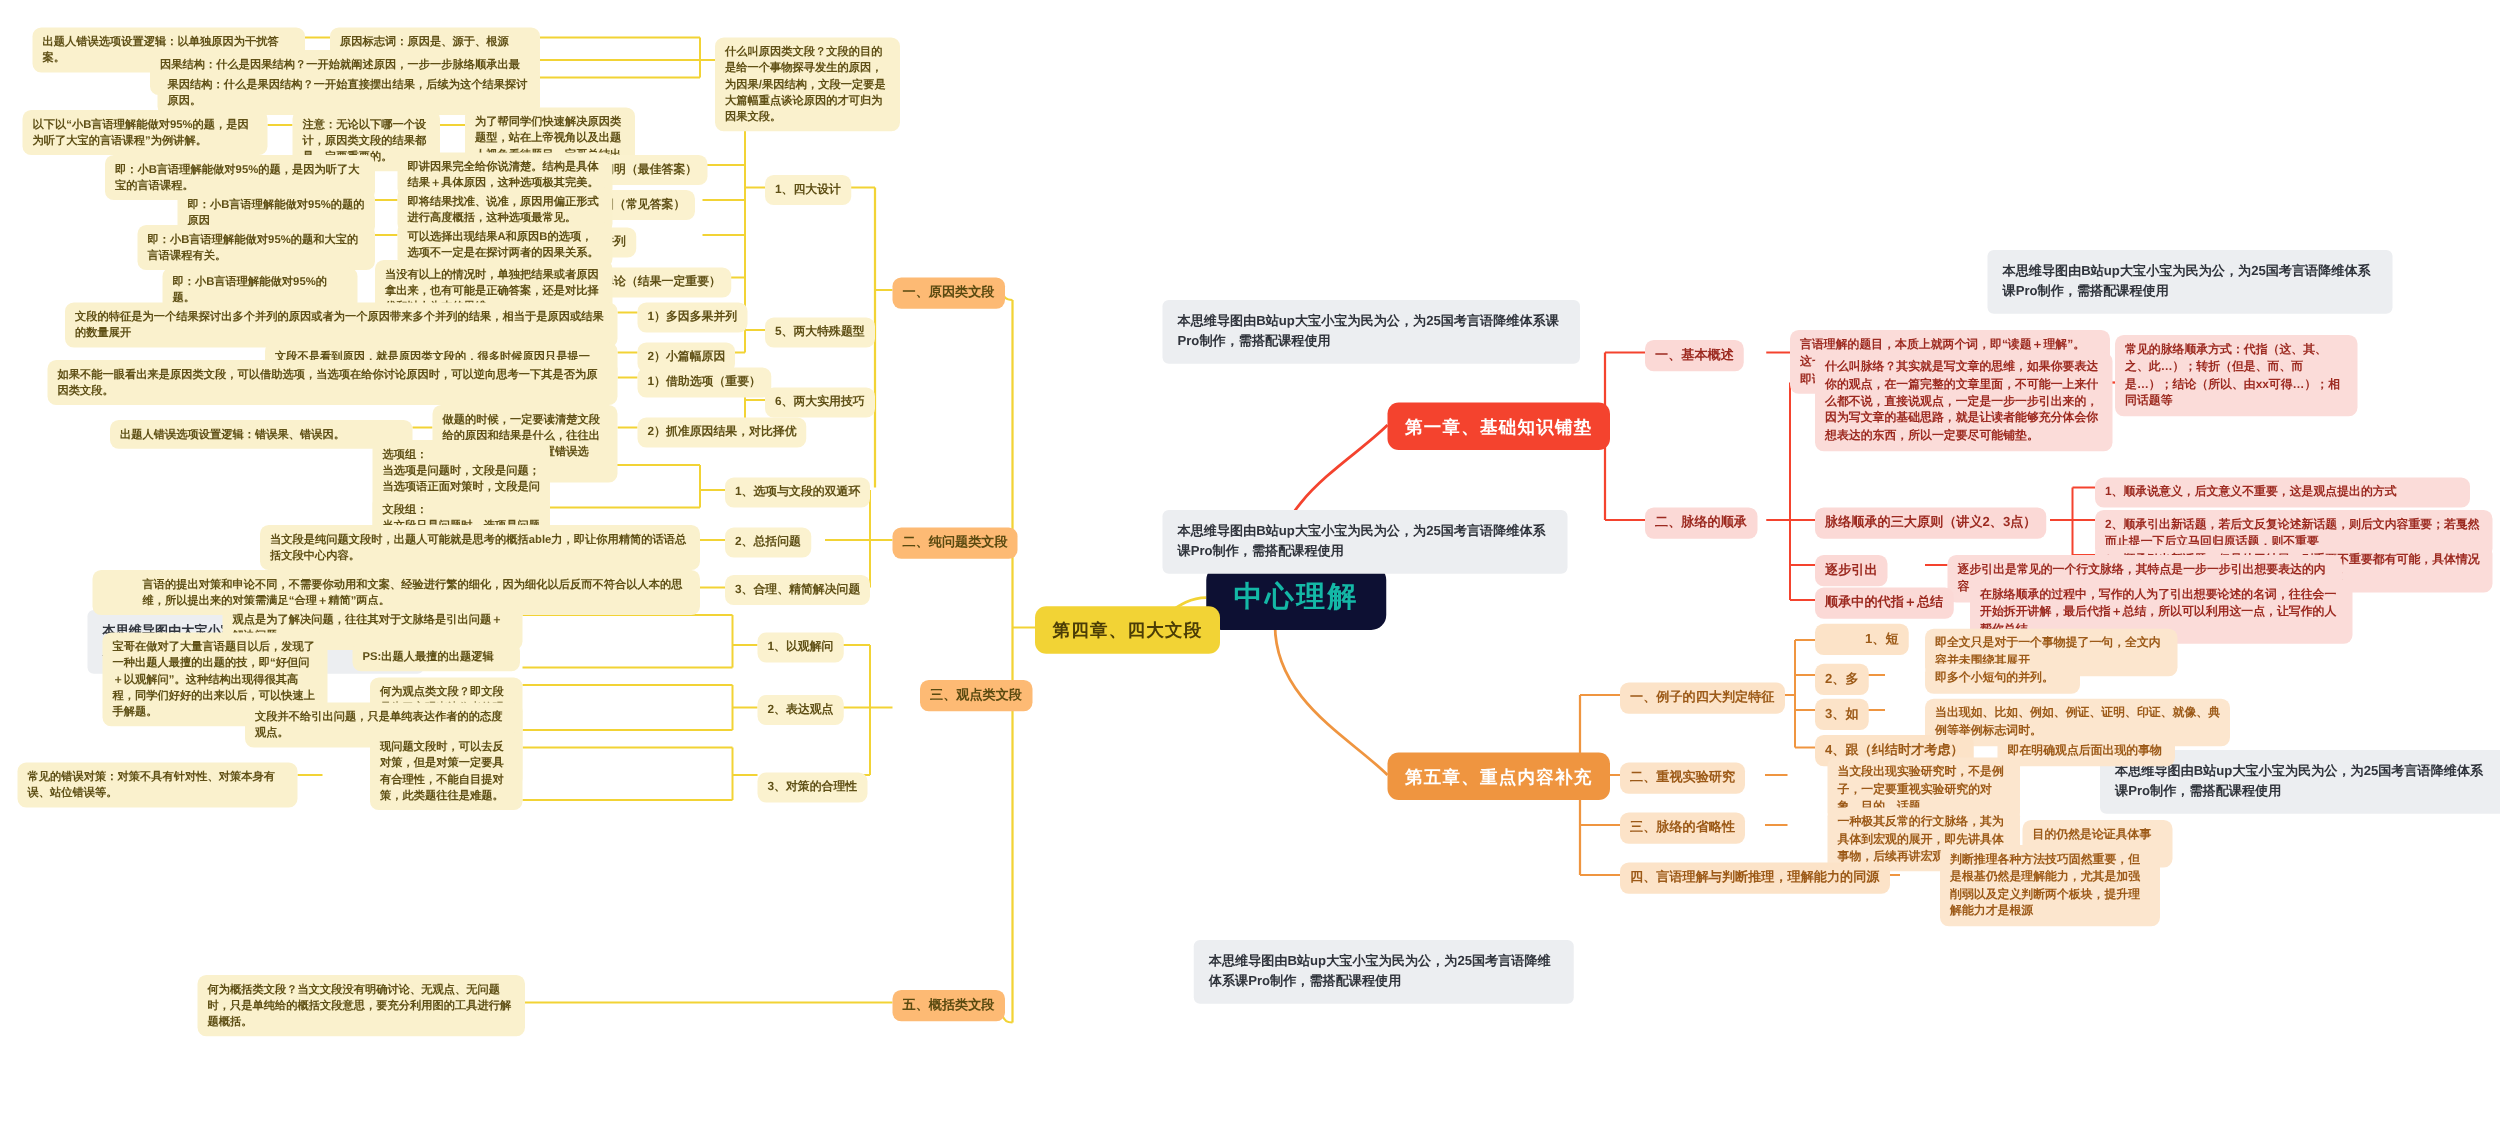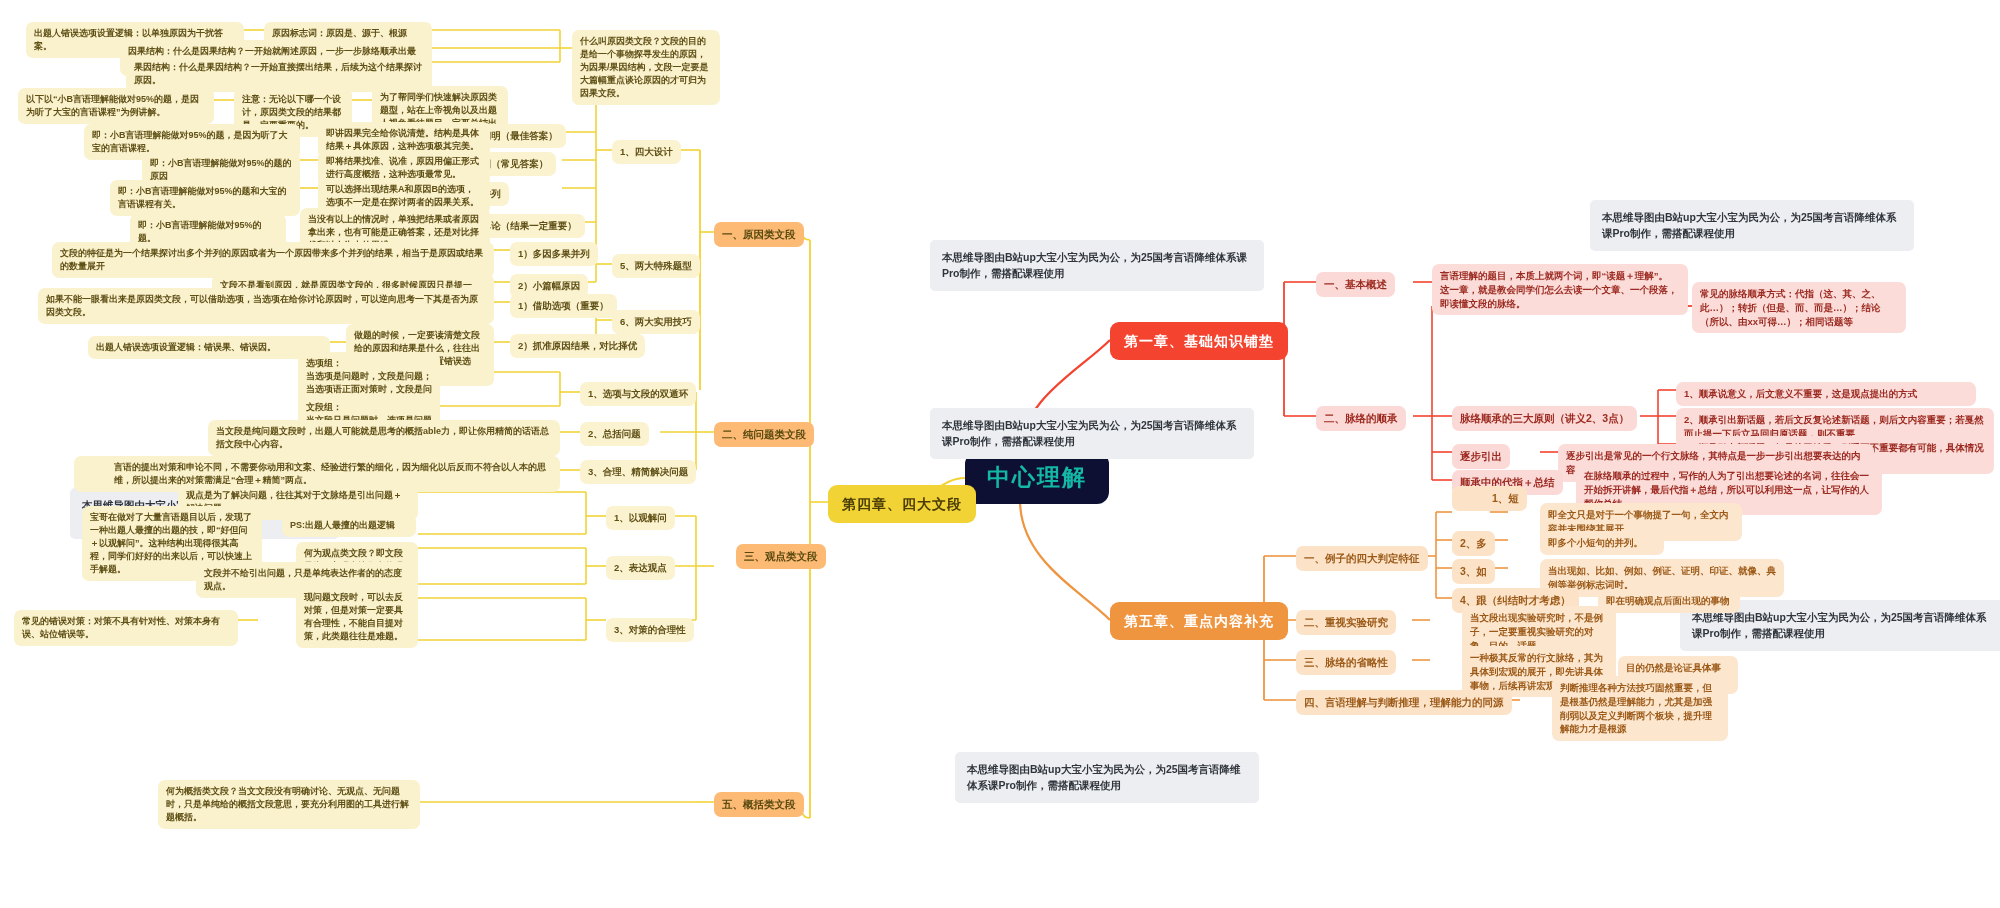--- a/index.html
+++ b/index.html
@@ -287,35 +287,36 @@
   <div class="node y3" style="left:296px;top:586px;width:122px;">现问题文段时，可以去反对策，但是对策一定要具有合理性，不能自目提对策，此类题往往是难题。</div>
   <div class="node y3" style="left:14px;top:610px;width:224px;">常见的错误对策：对策不具有针对性、对策本身有误、站位错误等。</div>
 
   <div class="node y3" style="left:158px;top:780px;width:262px;">何为概括类文段？当文文段没有明确讨论、无观点、无问题时，只是单纯给的概括文段意思，要充分利用图的工具进行解题概括。</div>
 
   <div class="node r1" style="left:1316px;top:272px;">一、基本概述</div>
   <div class="node r2" style="left:1432px;top:264px;width:256px;">言语理解的题目，本质上就两个词，即“读题＋理解”。
 这一章，就是教会同学们怎么去读一个文章、一个段落，即读懂文段的脉络。</div>
 
   <div class="node r1" style="left:1316px;top:406px;">二、脉络的顺承</div>
-  <div class="node r2" style="left:1692px;top:282px;width:214px;">常见的脉络顺承方式：代指（这、其、之、此…）；转折（但是、而、而是…）；结论（所以、由xx可得…）；相同话题等</div>
+  <div class="node r2" style="left:1452px;top:282px;width:238px;">什么叫脉络？其实就是写文章的思维，如果你要表达你的观点，在一篇完整的文章里面，不可能一上来什么都不说，直接说观点，一定是一步一步引出来的，因为写文章的基础思路，就是让读者能够充分体会你想表达的东西，所以一定要尽可能铺垫。</div>
+  <div class="node r2" style="left:1692px;top:268px;width:194px;">常见的脉络顺承方式：代指（这、其、之、此…）；转折（但是、而、而是…）；结论（所以、由xx可得…）；相同话题等</div>
 
   <div class="node r1" style="left:1452px;top:406px;">脉络顺承的三大原则（讲义2、3点）</div>
   <div class="node r2" style="left:1676px;top:382px;width:300px;">1、顺承说意义，后文意义不重要，这是观点提出的方式</div>
   <div class="node r2" style="left:1676px;top:408px;width:318px;">2、顺承引出新话题，若后文反复论述新话题，则后文内容重要；若戛然而止提一下后立马回归原话题，则不重要</div>
   <div class="node r2" style="left:1676px;top:436px;width:318px;">3、顺承引出新话题，但是处于结尾，则重要不重要都有可能，具体情况具体分析，这里体现了出题人截取文章的思维</div>
 
   <div class="node r1" style="left:1452px;top:444px;">逐步引出</div>
   <div class="node r2" style="left:1558px;top:444px;width:316px;">逐步引出是常见的一个行文脉络，其特点是一步一步引出想要表达的内容，是一种常见的且及其顺畅的行文脉络。</div>
 
   <div class="node r1" style="left:1452px;top:470px;">顺承中的代指＋总结</div>
   <div class="node r2" style="left:1576px;top:464px;width:306px;">在脉络顺承的过程中，写作的人为了引出想要论述的名词，往往会一开始拆开讲解，最后代指＋总结，所以可以利用这一点，让写作的人帮你总结。</div>
 
   <div class="node o1" style="left:1296px;top:546px;">一、例子的四大判定特征</div>
-  <div class="node o1" style="left:1452px;top:486px;padding-left:40px;">1、短</div>
+  <div class="node o1" style="left:1452px;top:499px;padding-left:40px;">1、短</div>
   <div class="node o2" style="left:1508px;top:503px;width:202px;">即全文只是对于一个事物提了一句，全文内容并未围绕其展开</div>
   <div class="node o1" style="left:1452px;top:531px;">2、多</div>
   <div class="node o2" style="left:1508px;top:531px;width:124px;">即多个小短句的并列。</div>
   <div class="node o1" style="left:1452px;top:559px;">3、如</div>
   <div class="node o2" style="left:1508px;top:559px;width:244px;">当出现如、比如、例如、例证、证明、印证、就像、典例等举例标志词时。</div>
   <div class="node o1" style="left:1452px;top:588px;">4、跟（纠结时才考虑）</div>
   <div class="node o2" style="left:1566px;top:589px;width:142px;">即在明确观点后面出现的事物</div>
 
   <div class="node o1" style="left:1296px;top:610px;">二、重视实验研究</div>
   <div class="node o2" style="left:1430px;top:606px;width:154px;">当文段出现实验研究时，不是例子，一定要重视实验研究的对象、目的、话题。</div>

